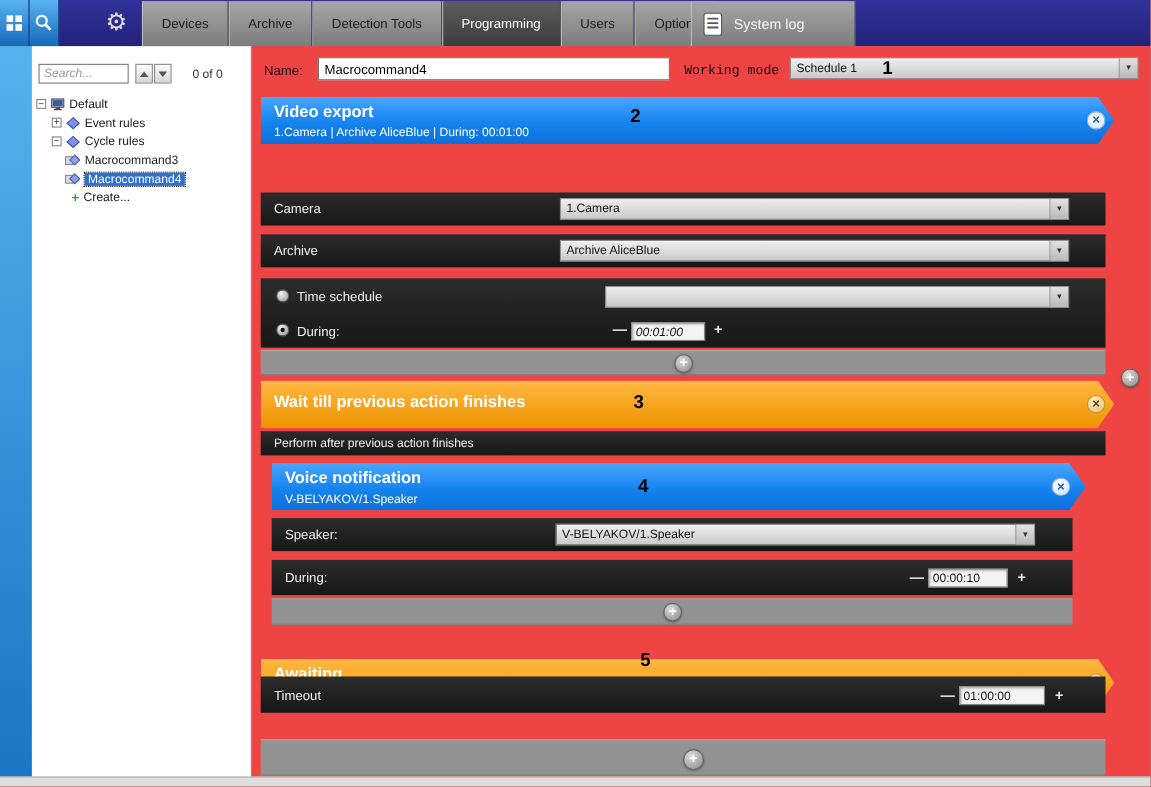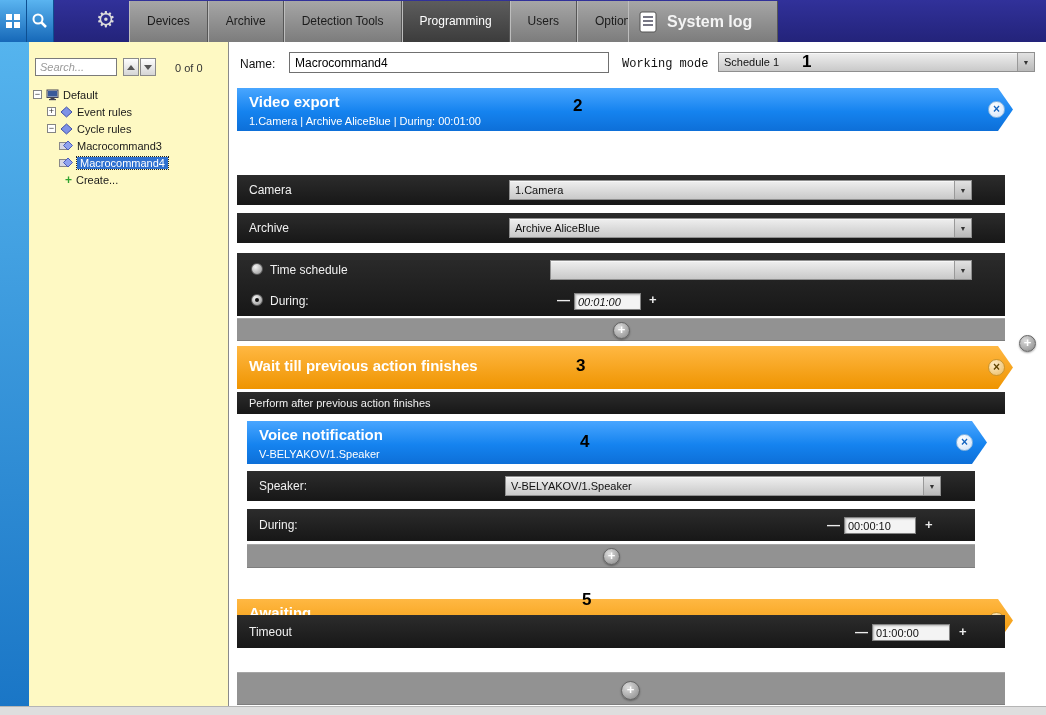--- a/index.html
+++ b/index.html
@@ -11,42 +11,42 @@
   .topbar { position:absolute; left:0; top:0; width:1046px; height:42px; background:linear-gradient(180deg,#31319a,#23237a); }
   .corner { position:absolute; left:0; top:0; height:42px; display:flex; }
   .corner-tile { width:27px; height:42px; background:linear-gradient(180deg,#5ab4f0,#1668b8); border-right:1px solid #0d4f92; display:flex; align-items:center; justify-content:center; }
   .gear { position:absolute; left:96px; top:7px; font-size:22px; color:#dcdcdc; }
   .tabs { position:absolute; left:129px; top:1px; height:41px; display:flex; }
   .tab { height:41px; line-height:41px; padding:0 17px; font-size:12px; color:#1c1c1c;
          background:linear-gradient(180deg,#a6a6a6,#7c7c7c); border-right:1px solid #565656; border-left:1px solid #bdbdbd; white-space:nowrap; }
   .tab.active { background:linear-gradient(180deg,#5d5d5d,#3c3c3c); color:#ffffff; }
   .syslog { position:absolute; left:628px; top:1px; height:41px; width:150px; display:flex; align-items:center; gap:10px;
             padding-left:10px; background:linear-gradient(180deg,#a6a6a6,#7c7c7c); border-left:1px solid #bdbdbd; border-right:1px solid #565656; }
-  .syslog span.lbl { font-size:16px; color:#f4f4f4;font-weight:bold; }
+  .syslog span.lbl { font-size:13px; color:#f4f4f4; }
 
   
   .leftstrip { position:absolute; left:0; top:42px; width:29px; height:664px; background:linear-gradient(180deg,#55b4ee,#1a76c6); }
 
   
-  .sidebar { position:absolute; left:29px; top:42px; width:200px; height:664px; background:#fef9c3; border-right:1px solid #8a8a8a; }
+  .sidebar { position:absolute; left:29px; top:42px; width:200px; height:664px; background:#ffffff; border-right:1px solid #8a8a8a; }
   .search-input { position:absolute; left:6px; top:16px; width:82px; height:18px; border:1px solid #7a7a7a; background:#fff; font-size:11px; padding:0 4px; font-family:inherit; }
   .search-input::placeholder { color:#999; font-style:italic; }
   .spin { position:absolute; top:16px; width:16px; height:18px; background:linear-gradient(180deg,#fdfdfd,#d5d5d5); border:1px solid #8a8a8a; display:flex; align-items:center; justify-content:center; }
   .tri-up { width:0; height:0; border-left:4px solid transparent; border-right:4px solid transparent; border-bottom:5px solid #555; }
   .tri-down { width:0; height:0; border-left:4px solid transparent; border-right:4px solid transparent; border-top:5px solid #555; }
   .counter { position:absolute; left:146px; top:20px; font-size:11px; color:#333; }
   .tree { position:absolute; left:0; top:44px; width:200px; }
   .trow { height:17px; display:flex; align-items:center; font-size:11px; color:#1a1a1a; white-space:nowrap; }
   .expander { width:9px; height:9px; background:#fff; border:1px solid #848484; font-size:9px; line-height:7px; text-align:center; color:#333; margin-right:4px; flex:0 0 9px; }
   .ticon { margin-right:4px; display:inline-flex; }
   .tlabel.selected { background:#2f71d0; color:#fff; padding:0 3px; outline:1px dotted #222; }
   .green-plus { color:#2fa32f; font-weight:bold; font-size:12px; margin-right:4px; }
 
   
-  .main { position:absolute; left:229px; top:42px; width:817px; height:664px; background:#ffffff; }
+  .main { position:absolute; left:229px; top:42px; width:817px; height:664px; background:#ef4444; }
   .lbl-dark { position:absolute; font-size:12px; color:#111; }
   .name-input { position:absolute; left:60px; top:10px; width:320px; height:21px; background:#fff; border:1px solid #707070; font-size:12px; padding:0 5px; font-family:inherit; }
 
   
   .dd { position:absolute; height:20px; background:linear-gradient(180deg,#efefef,#c9c9c9); border:1px solid #8f8f8f; box-shadow:inset 0 1px 0 rgba(255,255,255,0.6); }
   .dd-text { position:absolute; left:5px; top:50%; transform:translateY(-50%); font-size:11px; color:#111; white-space:nowrap; }
   .dd-btn { position:absolute; right:0; top:0; bottom:0; width:17px; border-left:1px solid #999; background:linear-gradient(180deg,#e2e2e2,#b9b9b9); display:flex; align-items:center; justify-content:center; }
   .dd-arrow { font-size:7px; color:#333; }
 
   

